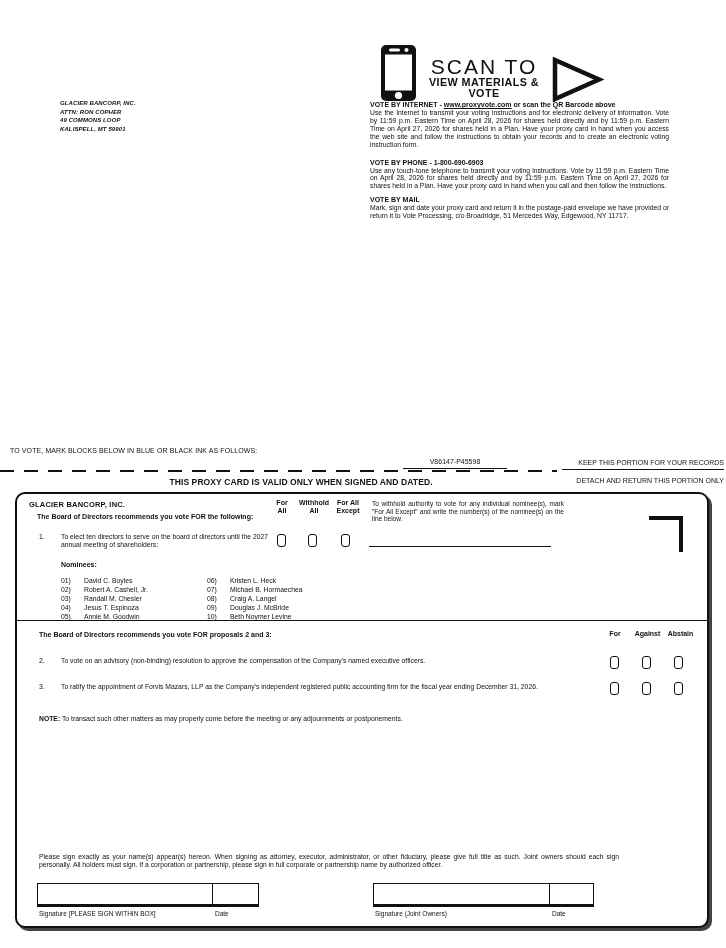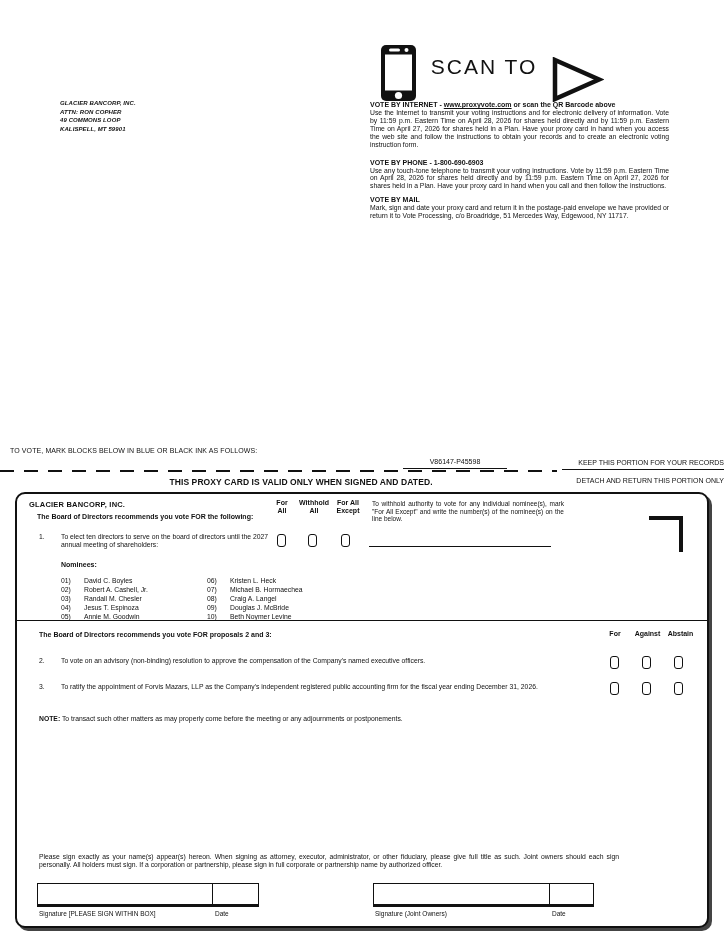--- a/index.html
+++ b/index.html
@@ -113,20 +113,21 @@
   <svg width="37" height="58" viewBox="0 0 37 58">
     <rect x="1" y="1" width="35" height="56" rx="5" fill="#111"></rect>
     <rect x="5" y="10.5" width="27" height="36" fill="#fff"></rect>
     <rect x="9" y="4.5" width="11" height="3" rx="1.5" fill="#fff"></rect>
     <circle cx="26.5" cy="6" r="2" fill="#fff"></circle>
     <circle cx="18.5" cy="51.5" r="3.6" fill="#fff"></circle>
   </svg>
 </div>
 <div class="abs scan-text">
   <div class="scan-line1">SCAN TO</div>
+  <div class="scan-line2">VIEW MATERIALS &amp; VOTE</div>
 </div>
 <div class="abs play-icon">
   <svg width="52" height="45" viewBox="0 0 52 45">
     <polygon points="3,3 47,22.5 3,42" fill="#fff" stroke="#111" stroke-width="4.5" stroke-linejoin="miter"></polygon>
   </svg>
 </div>
 
 <div class="abs vote-col">
   <div class="vm-head"><span>VOTE BY INTERNET - </span><span class="vm-link">www.proxyvote.com</span><span> or scan the QR Barcode above</span></div>
   <div class="vm-body">Use the Internet to transmit your voting instructions and for electronic delivery of information. Vote by 11:59 p.m. Eastern Time on April 28, 2026 for shares held directly and by 11:59 p.m. Eastern Time on April 27, 2026 for shares held in a Plan. Have your proxy card in hand when you access the web site and follow the instructions to obtain your records and to create an electronic voting instruction form.</div>

